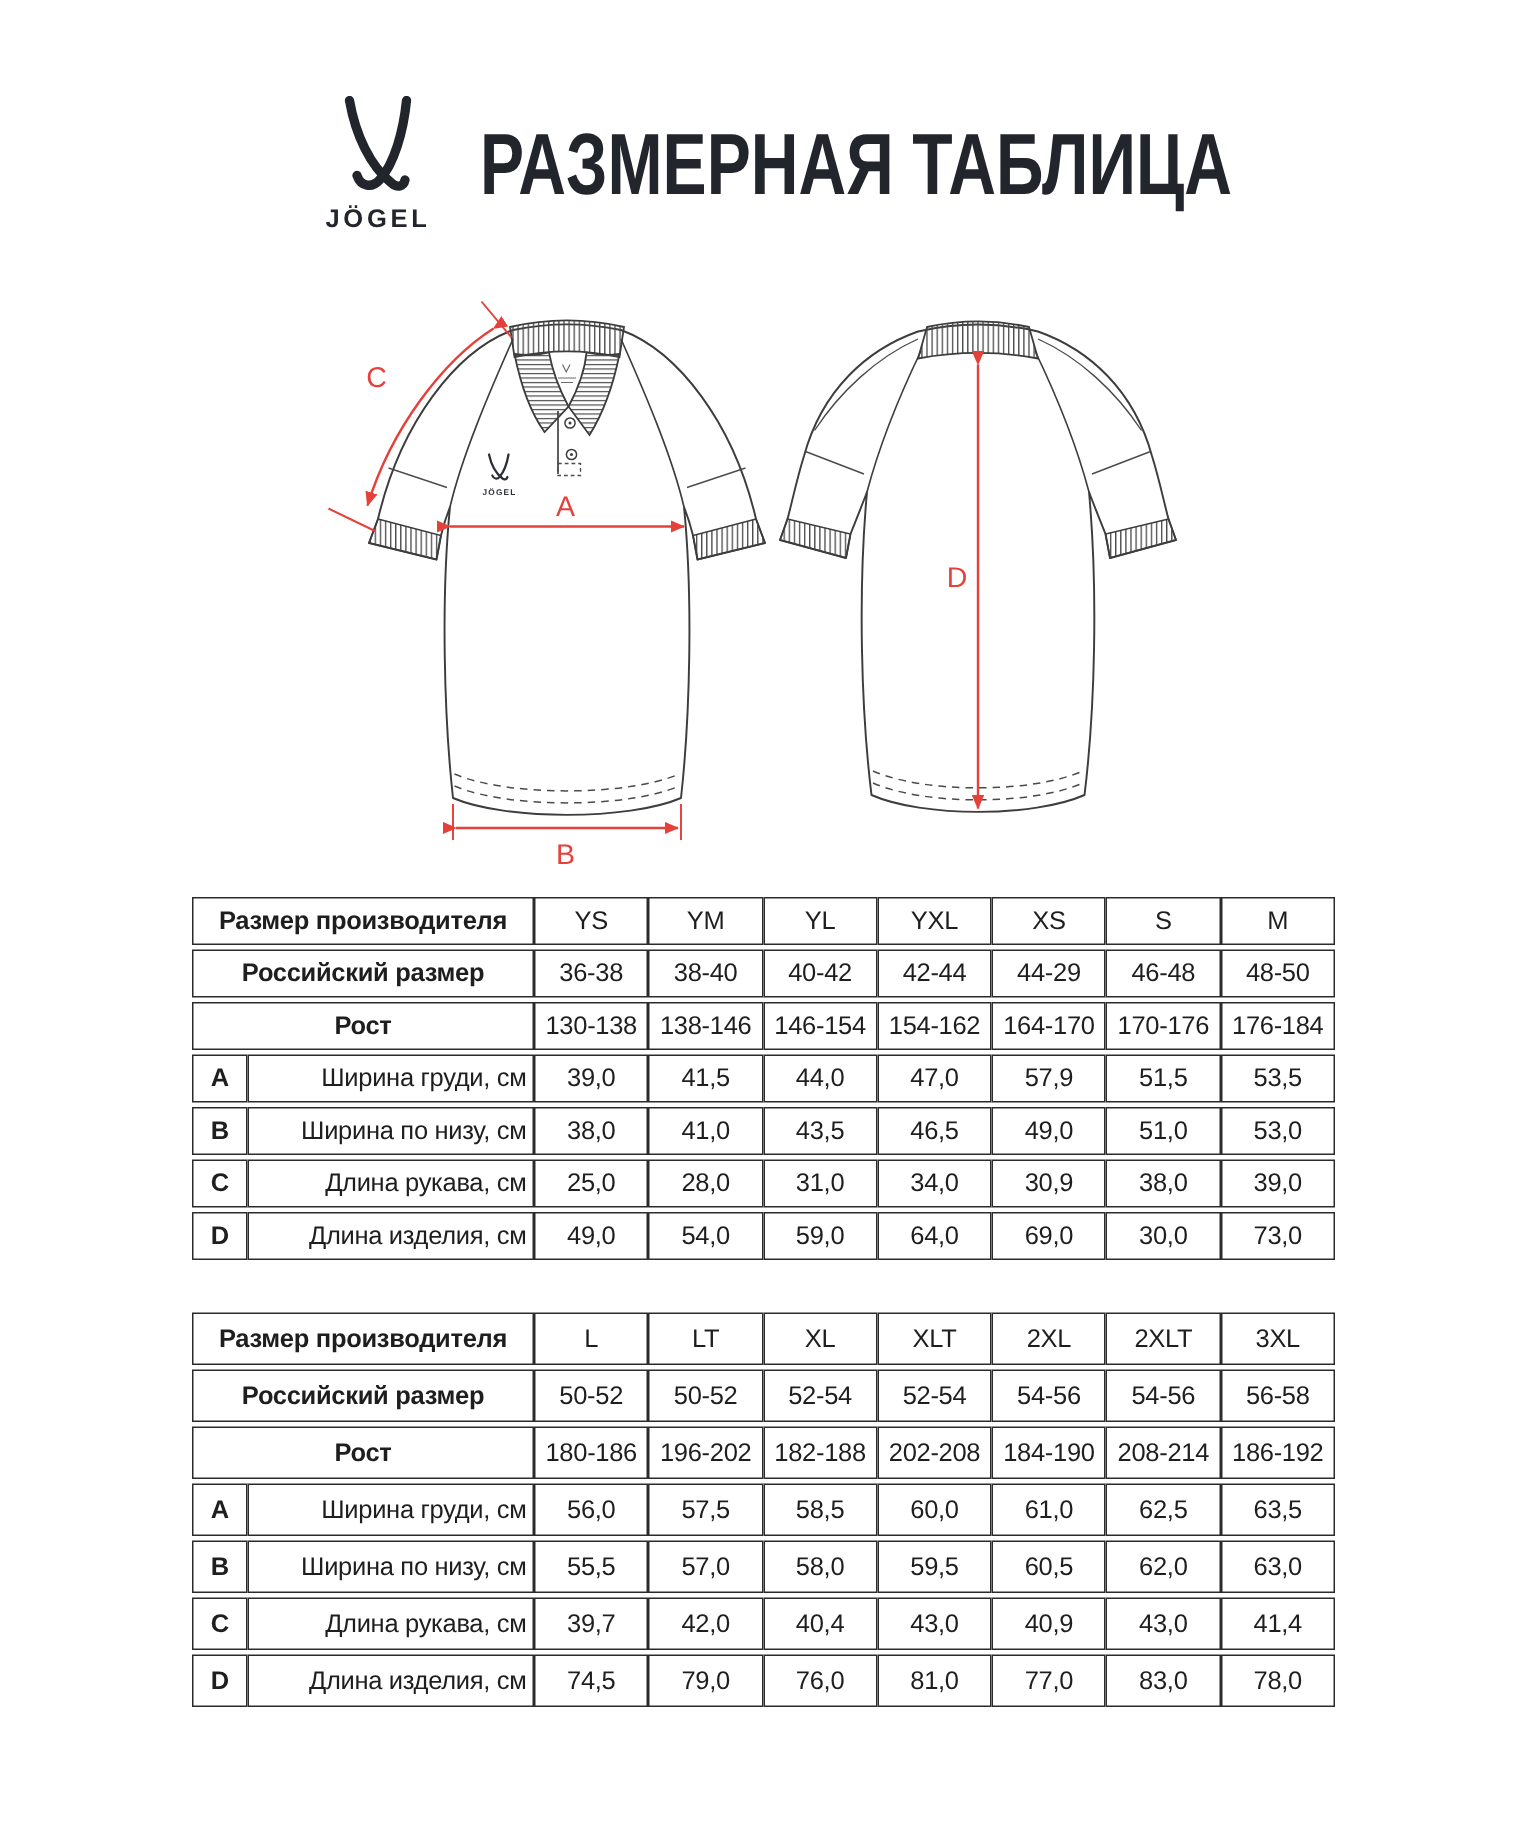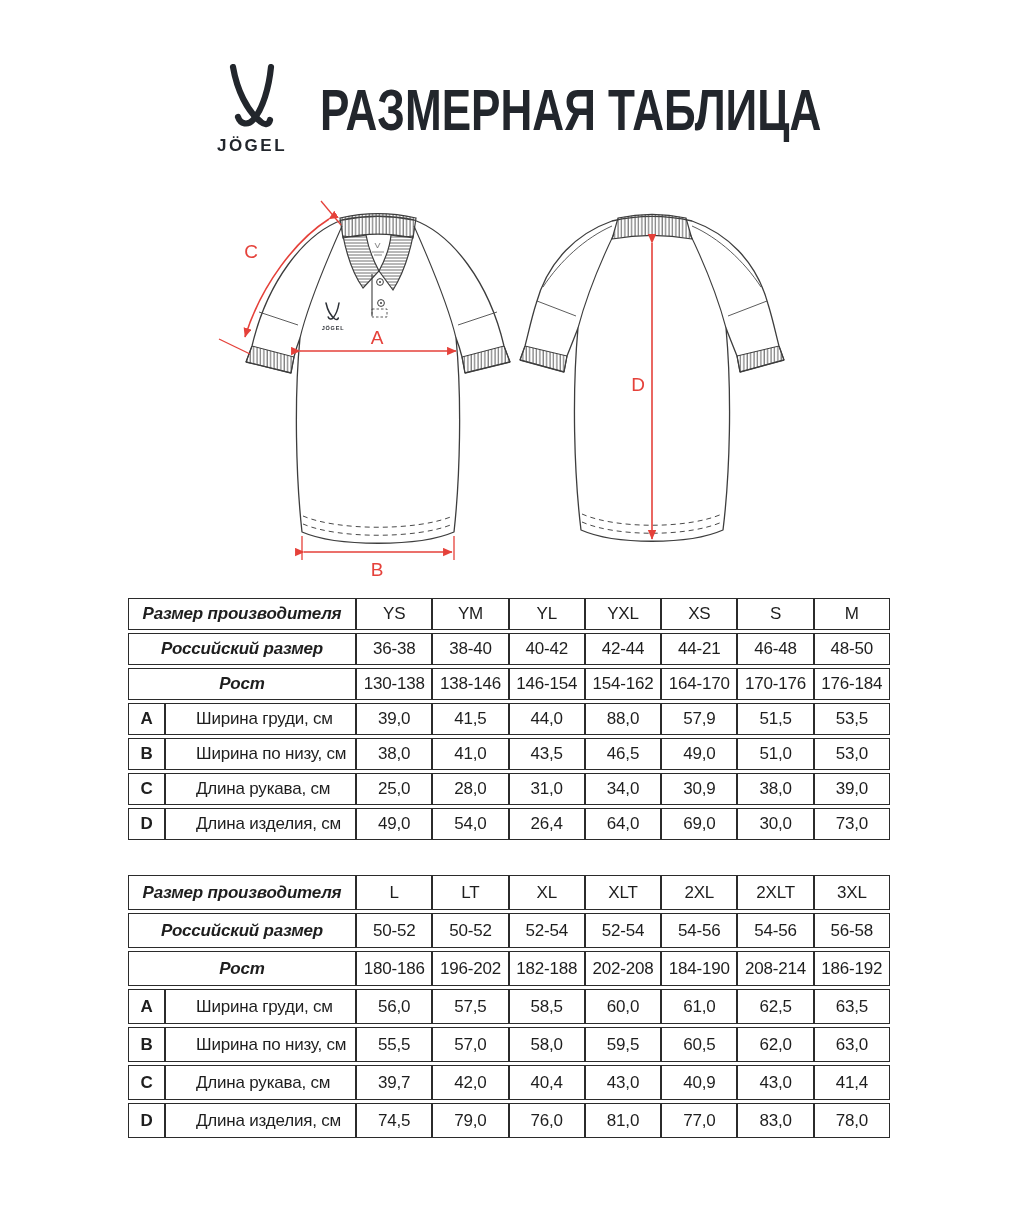--- a/index.html
+++ b/index.html
@@ -27,23 +27,23 @@
   .redtext { fill:#e5413a; font-family:"Liberation Sans",sans-serif; font-size:19px; }
   .micro   { stroke:#6a6a6a; stroke-width:0.8; fill:none; }
 
   
   .size-table { position:absolute; left:128px; width:762px; border-collapse:separate;
                 border-spacing:0 3px; table-layout:fixed; color:#1e1e1e; }
   .size-table td { border:1px solid #2b2b2b; background:#fff; text-align:center;
                    vertical-align:middle; font-size:17px; padding:0 4px; letter-spacing:-0.2px; }
   #table-0 td { height:32px; }
   #table-1 td { height:35px; }
-  .size-table td.meta-label   { font-weight:bold; font-size:17px;font-style:italic; }
+  .size-table td.meta-label   { font-weight:bold; font-size:17px; }
   .size-table td.letter-cell  { font-weight:bold; }
-  .size-table td.measure-label{ text-align:left; padding-left:30px; }
+  .size-table td.measure-label{ text-align:right; padding-left:14px; }
   #table-0 { top:595px; }
   #table-1 { top:872px; }
 </style>
 </head>
 <body>
 
 <div id="page">
 
   <div class="brand">
     <svg width="50" height="66" viewBox="0 0 50 64">
@@ -220,41 +220,41 @@
           <td class="value-cell">XS</td>
           <td class="value-cell">S</td>
           <td class="value-cell">M</td>
         </tr>
         <tr>
           <td class="meta-label" colspan="2">Российский размер</td>
           <td class="value-cell">36-38</td>
           <td class="value-cell">38-40</td>
           <td class="value-cell">40-42</td>
           <td class="value-cell">42-44</td>
-          <td class="value-cell">44-21</td>
+          <td class="value-cell">44-29</td>
           <td class="value-cell">46-48</td>
           <td class="value-cell">48-50</td>
         </tr>
         <tr>
           <td class="meta-label" colspan="2">Рост</td>
           <td class="value-cell">130-138</td>
           <td class="value-cell">138-146</td>
           <td class="value-cell">146-154</td>
           <td class="value-cell">154-162</td>
           <td class="value-cell">164-170</td>
           <td class="value-cell">170-176</td>
           <td class="value-cell">176-184</td>
         </tr>
         <tr>
           <td class="letter-cell">A</td>
           <td class="measure-label">Ширина груди, см</td>
           <td class="value-cell">39,0</td>
           <td class="value-cell">41,5</td>
           <td class="value-cell">44,0</td>
-          <td class="value-cell">88,0</td>
+          <td class="value-cell">47,0</td>
           <td class="value-cell">57,9</td>
           <td class="value-cell">51,5</td>
           <td class="value-cell">53,5</td>
         </tr>
         <tr>
           <td class="letter-cell">B</td>
           <td class="measure-label">Ширина по низу, см</td>
           <td class="value-cell">38,0</td>
           <td class="value-cell">41,0</td>
           <td class="value-cell">43,5</td>
@@ -272,21 +272,21 @@
           <td class="value-cell">34,0</td>
           <td class="value-cell">30,9</td>
           <td class="value-cell">38,0</td>
           <td class="value-cell">39,0</td>
         </tr>
         <tr>
           <td class="letter-cell">D</td>
           <td class="measure-label">Длина изделия, см</td>
           <td class="value-cell">49,0</td>
           <td class="value-cell">54,0</td>
-          <td class="value-cell">26,4</td>
+          <td class="value-cell">59,0</td>
           <td class="value-cell">64,0</td>
           <td class="value-cell">69,0</td>
           <td class="value-cell">30,0</td>
           <td class="value-cell">73,0</td>
         </tr>
       </tbody>
   </table>
 
   <table id="table-1" class="size-table">
     <colgroup>

